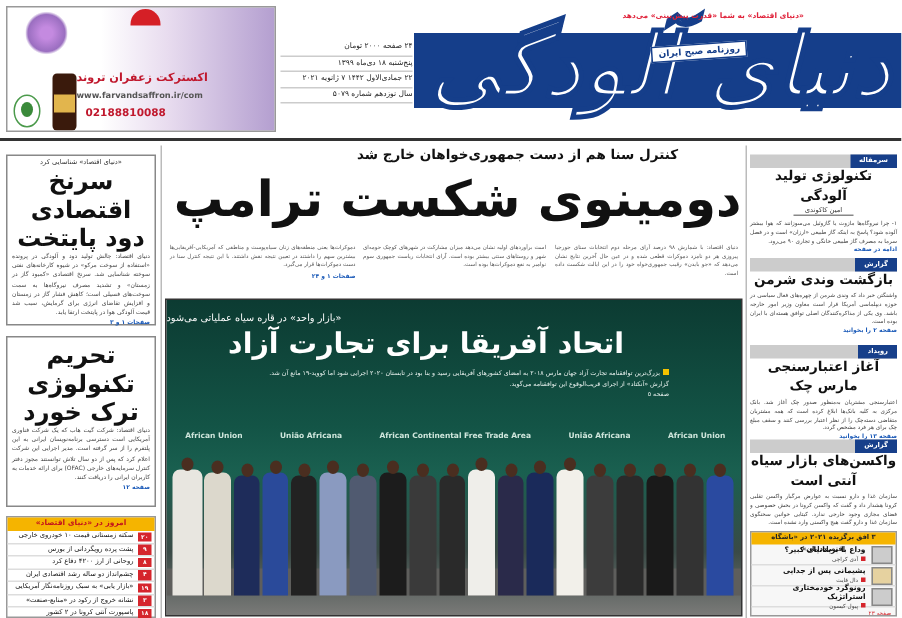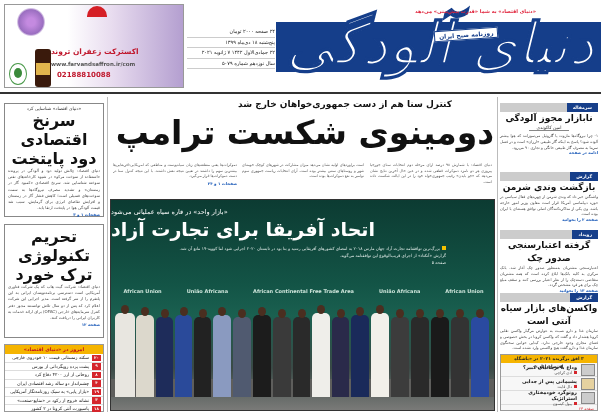--- a/index.html
+++ b/index.html
@@ -37,21 +37,21 @@
 #today .hd{background:#f5b400;color:#c4131c;font-size:5px;font-weight:bold;text-align:center;height:9px;line-height:9px}
 #today .row{display:flex;align-items:center;height:8.5px;font-size:4.5px;border-bottom:1px solid #ddd;padding-right:2px}
 #today .num{width:9px;height:6.5px;background:#d5252c;color:#fff;font-size:4px;text-align:center;line-height:6.5px;margin-left:3px;font-weight:bold}
 
 #kicker{left:230px;top:99px;width:230px;text-align:center;font-size:9px;font-weight:bold;direction:rtl}
 #headline{left:115px;top:112px;width:380px;text-align:center;font-size:33px;font-weight:bold;letter-spacing:-1px;direction:rtl;line-height:42px;font-family:"DejaVu Sans",sans-serif}
 .col{position:absolute;top:163px;height:34px;font-size:3.7px;line-height:5.5px;color:#555;direction:rtl;text-align:justify;overflow:hidden}
 .col .more{font-size:4px}
 #photo{left:110px;top:199px;width:385px;height:212px;background:linear-gradient(180deg,#0c3b32 0%,#135446 40%,#1a6050 55%,#3a4a46 80%,#7a7a78 100%);border:1px solid #333;overflow:hidden}
 #photo .pk{position:absolute;left:0;top:8px;width:385px;text-align:left;font-size:6.5px;color:#fff;direction:rtl}
-#photo .ph{position:absolute;left:0;top:16px;width:305px;text-align:left;font-size:19px;color:#fff;font-weight:bold;direction:rtl;line-height:26px}
+#photo .ph{position:absolute;left:0;top:16px;width:305px;text-align:right;font-size:19px;color:#fff;font-weight:bold;direction:rtl;line-height:26px}
 #photo .pb{position:absolute;left:55px;top:45px;width:280px;font-size:4.2px;color:#e9f2ef;direction:rtl;line-height:7px;text-align:right}
 #photo .pb i{display:inline-block;width:4px;height:4px;background:#f4c200;margin-left:2px}
 #photo .logos{position:absolute;left:0;top:84px;width:385px;height:14px;display:flex;justify-content:space-around;align-items:center}
 #photo .logos span{font-size:5px;color:#cfe6dc;font-weight:bold}
 #crowd{position:absolute;left:0;top:92px;width:385px;height:105px}
 .person{position:absolute;bottom:0;border-radius:5px 5px 0 0}
 .person::before{content:"";position:absolute;left:50%;transform:translateX(-50%);top:-8px;width:8px;height:9px;border-radius:50%;background:#4a2e20}
 #floor{position:absolute;left:0;bottom:0;width:385px;height:18px;background:#5e5e5c}
 
 .rsec{position:absolute;left:500px;width:98px;direction:rtl}
@@ -193,40 +193,40 @@
     <div class="person" style="left:320px;width:18px;height:80px;background:#1a1a1a"></div>
     <div class="person" style="left:340px;width:18px;height:80px;background:#333"></div>
     <div class="person" style="left:360px;width:18px;height:80px;background:#2a4aa0"></div>
   </div>
 </div>
 
 <div class="rsec" style="top:103px">
   <div class="rtag">
       <span>سرمقاله</span>
     </div>
-  <div class="rhead">نابازار مجوز آلودگی</div>
+  <div class="rhead">تکنولوژی تولید آلودگی</div>
   <div class="rauth">امین کاکوندی</div>
   <div class="rbody">۱- چرا نیروگاه‌ها مازوت یا گازوئیل می‌سوزانند که هوا بیشتر آلوده شود؟ پاسخ به اینکه گاز طبیعی «ارزان» است و در فصل سرما به مصرف گاز طبیعی خانگی و تجاری ۹۰ می‌رود.</div>
   <div class="rmore">ادامه در صفحه</div>
 </div>
 
 <div class="rsec" style="top:172px">
   <div class="rtag">
       <span>گزارش</span>
     </div>
   <div class="rhead">بازگشت وندی شرمن</div>
   <div class="rbody">واشنگتن خبر داد که وندی شرمن از چهره‌های فعال سیاسی در حوزه دیپلماسی آمریکا قرار است معاون وزیر امور خارجه باشد. وی یکی از مذاکره‌کنندگان اصلی توافق هسته‌ای با ایران بوده است.</div>
   <div class="rmore">صفحه ۲ را بخوانید</div>
 </div>
 
 <div class="rsec" style="top:230px">
   <div class="rtag">
       <span>رویداد</span>
     </div>
-  <div class="rhead">گرفته اعتبارسنجی صدور چک</div>
+  <div class="rhead">آغاز اعتبارسنجی مارس چک</div>
   <div class="rbody">اعتبارسنجی مشتریان به‌منظور صدور چک آغاز شد. بانک مرکزی به کلیه بانک‌ها ابلاغ کرده است که همه مشتریان متقاضی دسته‌چک را از نظر اعتبار بررسی کنند و سقف مبلغ چک برای هر فرد مشخص گردد.</div>
   <div class="rmore">صفحه ۱۳ را بخوانید</div>
 </div>
 
 <div class="rsec" style="top:293px">
   <div class="rtag">
       <span>گزارش</span>
     </div>
   <div class="rhead">واکسن‌های بازار سیاه آنتی است</div>
   <div class="rbody" style="height:30px;overflow:hidden">سازمان غذا و دارو نسبت به عوارض مرگبار واکسن تقلبی کرونا هشدار داد و گفت که واکسن کرونا در بخش خصوصی و فضای مجازی وجود خارجی ندارد. کیتایی خوانین سخنگوی سازمان غذا و دارو گفت هیچ واکسنی وارد نشده است.</div>

